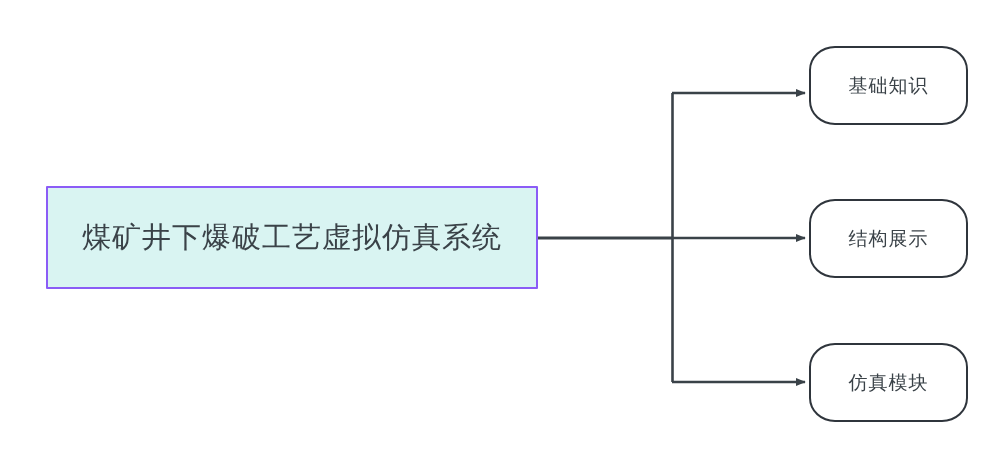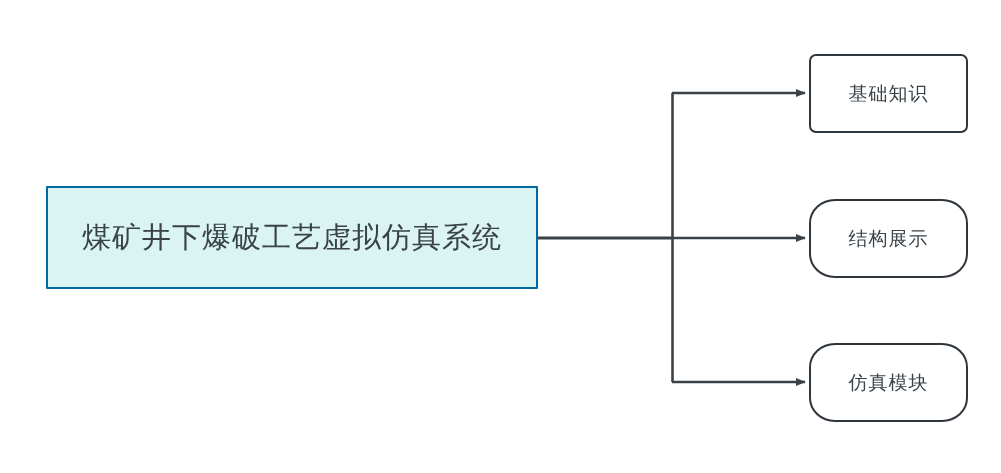--- a/index.html
+++ b/index.html
@@ -33,36 +33,36 @@
     color: #3a4248;
     line-height: 1.2;
     white-space: nowrap;
   }
   .node-root {
     left: 46px;
     top: 186px;
     width: 492px;
     height: 103px;
     background: #d9f4f2;
-    border: 2px solid #0369a1;
+    border: 2px solid #8b5cf6;
     border-radius: 1px;
     font-size: 29px;
     letter-spacing: 1px;
   }
   .node-leaf {
     width: 159px;
     height: 79px;
     left: 809px;
     background: #ffffff;
     border: 2.5px solid #2f353c;
     border-radius: 26px / 24px;
     font-size: 19px;
     letter-spacing: 1px;
   }
-  .leaf-1 { top: 54px; border-radius: 7px; }
+  .leaf-1 { top: 46px; }
   .leaf-2 { top: 199px; }
   .leaf-3 { top: 343px; }
   .node-label {
     pointer-events: none;
   }
 </style>
 </head>
 <body>
 
 <div id="canvas">

